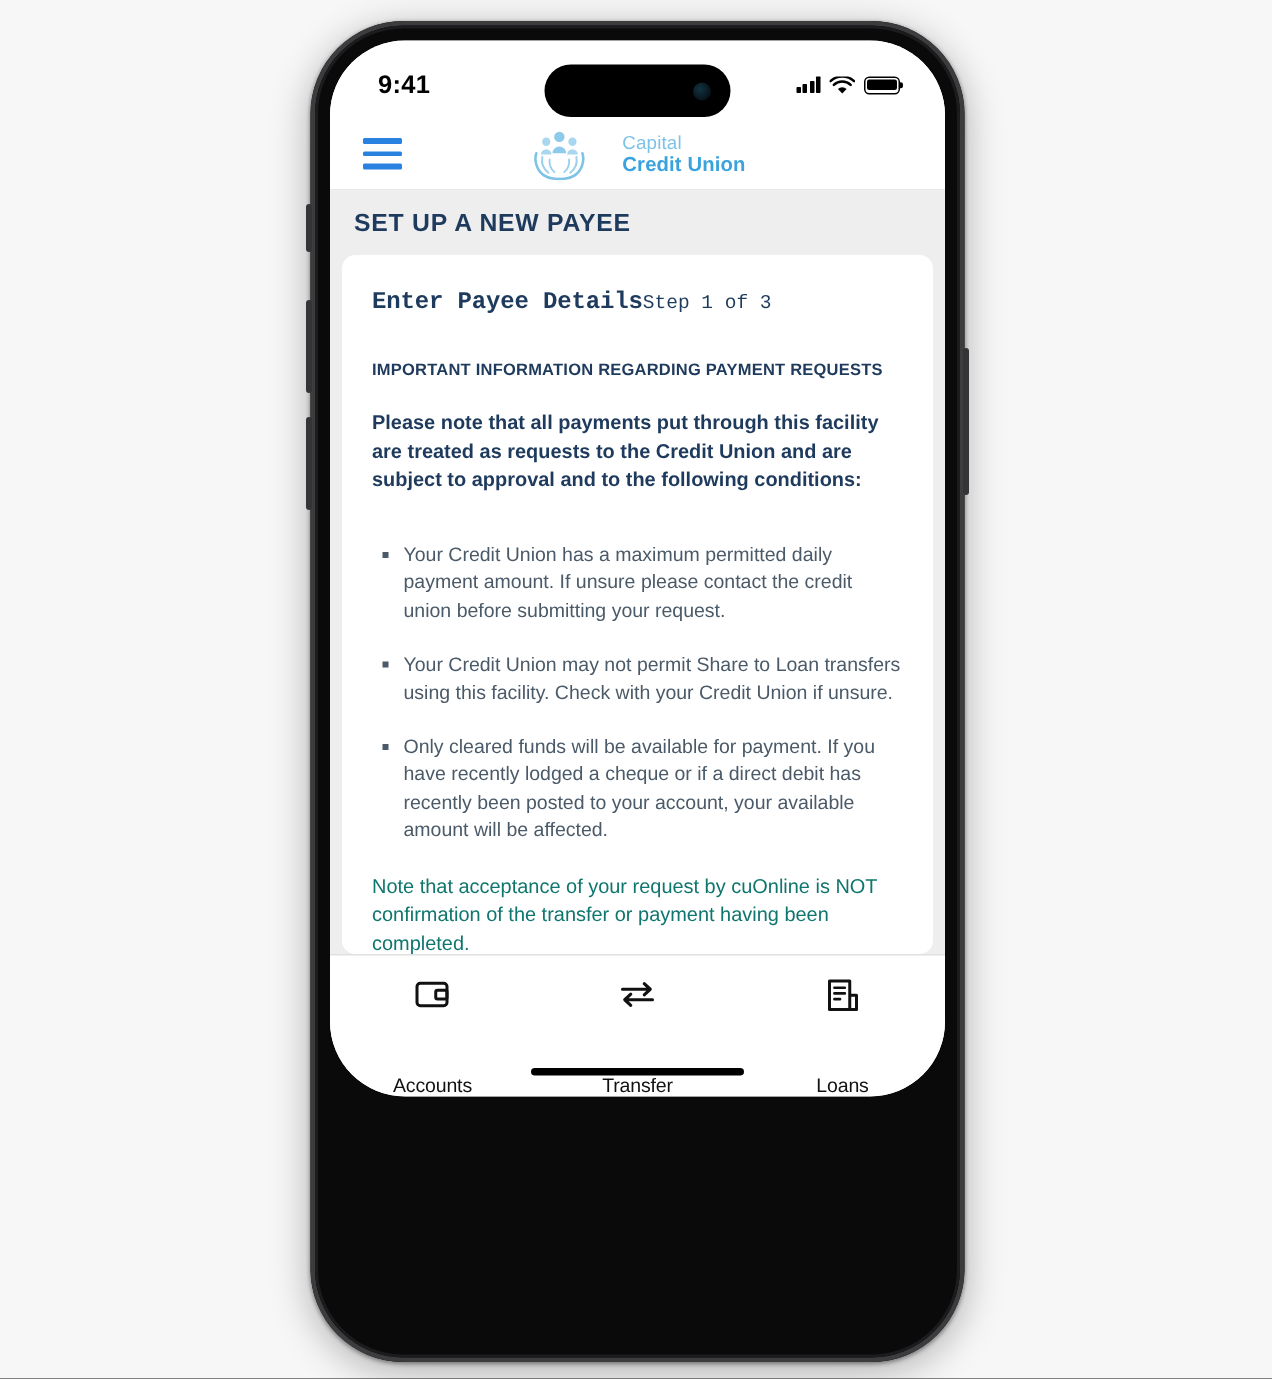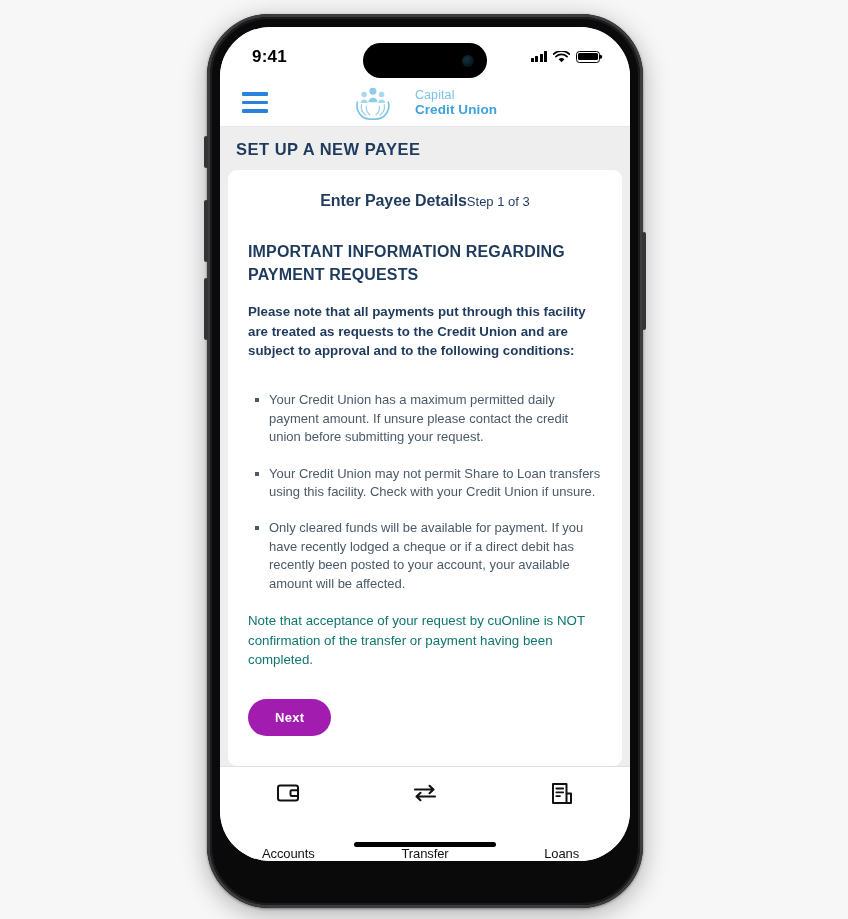--- a/index.html
+++ b/index.html
@@ -53,21 +53,21 @@
   }
   .side-btn.mute    { left: -3px; top: 122px;  width: 4px; height: 32px; }
   .side-btn.volup   { left: -3px; top: 186px;  width: 4px; height: 62px; }
   .side-btn.voldown { left: -3px; top: 264px;  width: 4px; height: 62px; }
   .side-btn.power   { right: -3px; top: 218px; width: 4px; height: 98px; }
 
   
   .screen {
     position: relative;
     width: 410px;
-    height: 834px;
+    height: 704px;
     background: #ffffff;
     border-radius: 50px;
     overflow: hidden;
     display: flex;
     flex-direction: column;
   }
 
   
   .status-bar {
     position: relative;
@@ -201,36 +201,37 @@
     border-radius: 9px;
     padding: 22px 20px 0 20px;
     flex: 1 1 auto;
     overflow: hidden;
     display: flex;
     flex-direction: column;
   }
   .card-head {
     display: flex;
     align-items: baseline;
-    justify-content: center;
+    justify-content: flex-start;
     flex: 0 0 auto;
+    font-family: Liberation Mono, monospace;
   }
   .card-title {
     font-size: 16px;
     font-weight: bold;
     color: #1e3a5c;
     letter-spacing: -0.1px;
   }
   .step-label {
     font-size: 13px;
     color: #1e3a5c;
   }
 
   .notice-heading {
-    font-size: 16px;
+    font-size: 11px;
     font-weight: bold;
     color: #1e3a5c;
     letter-spacing: 0.15px;
     line-height: 1.45;
     margin-top: 30px;
   }
   .notice-lead {
     font-size: 13.3px;
     font-weight: bold;
     color: #1e3a5c;

